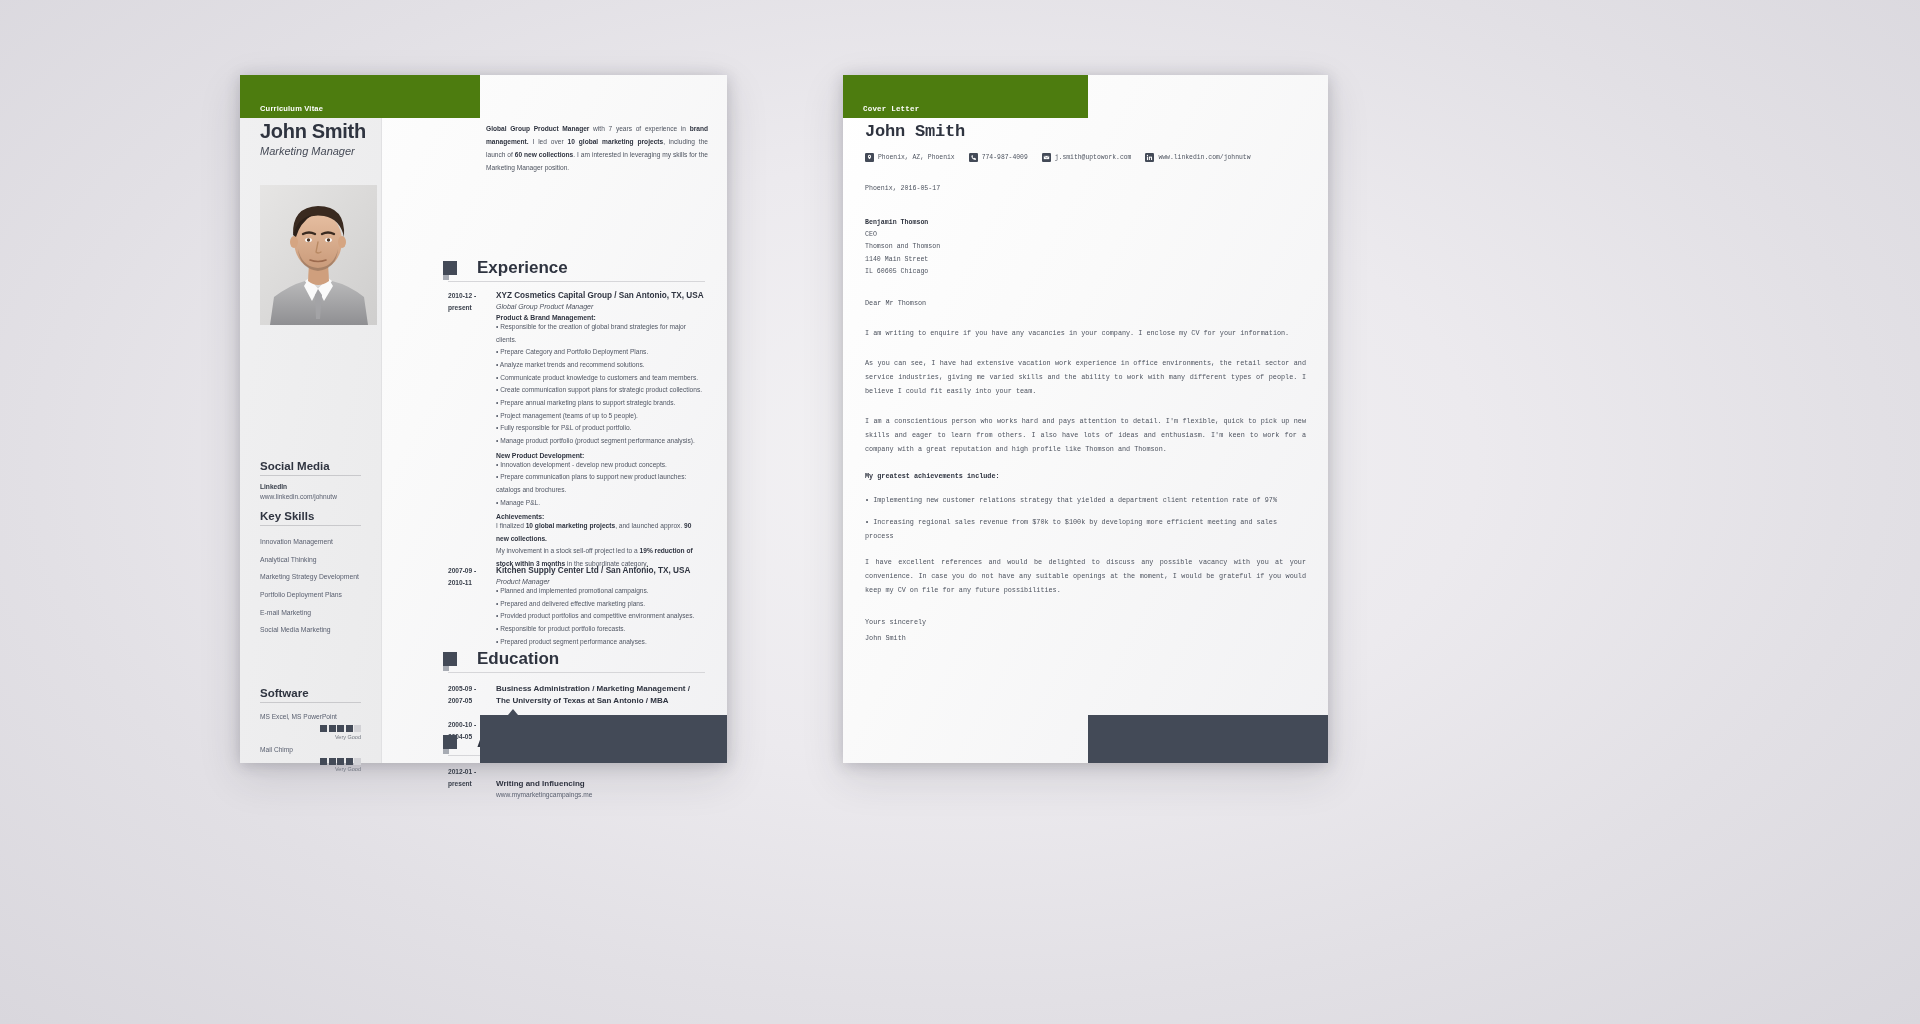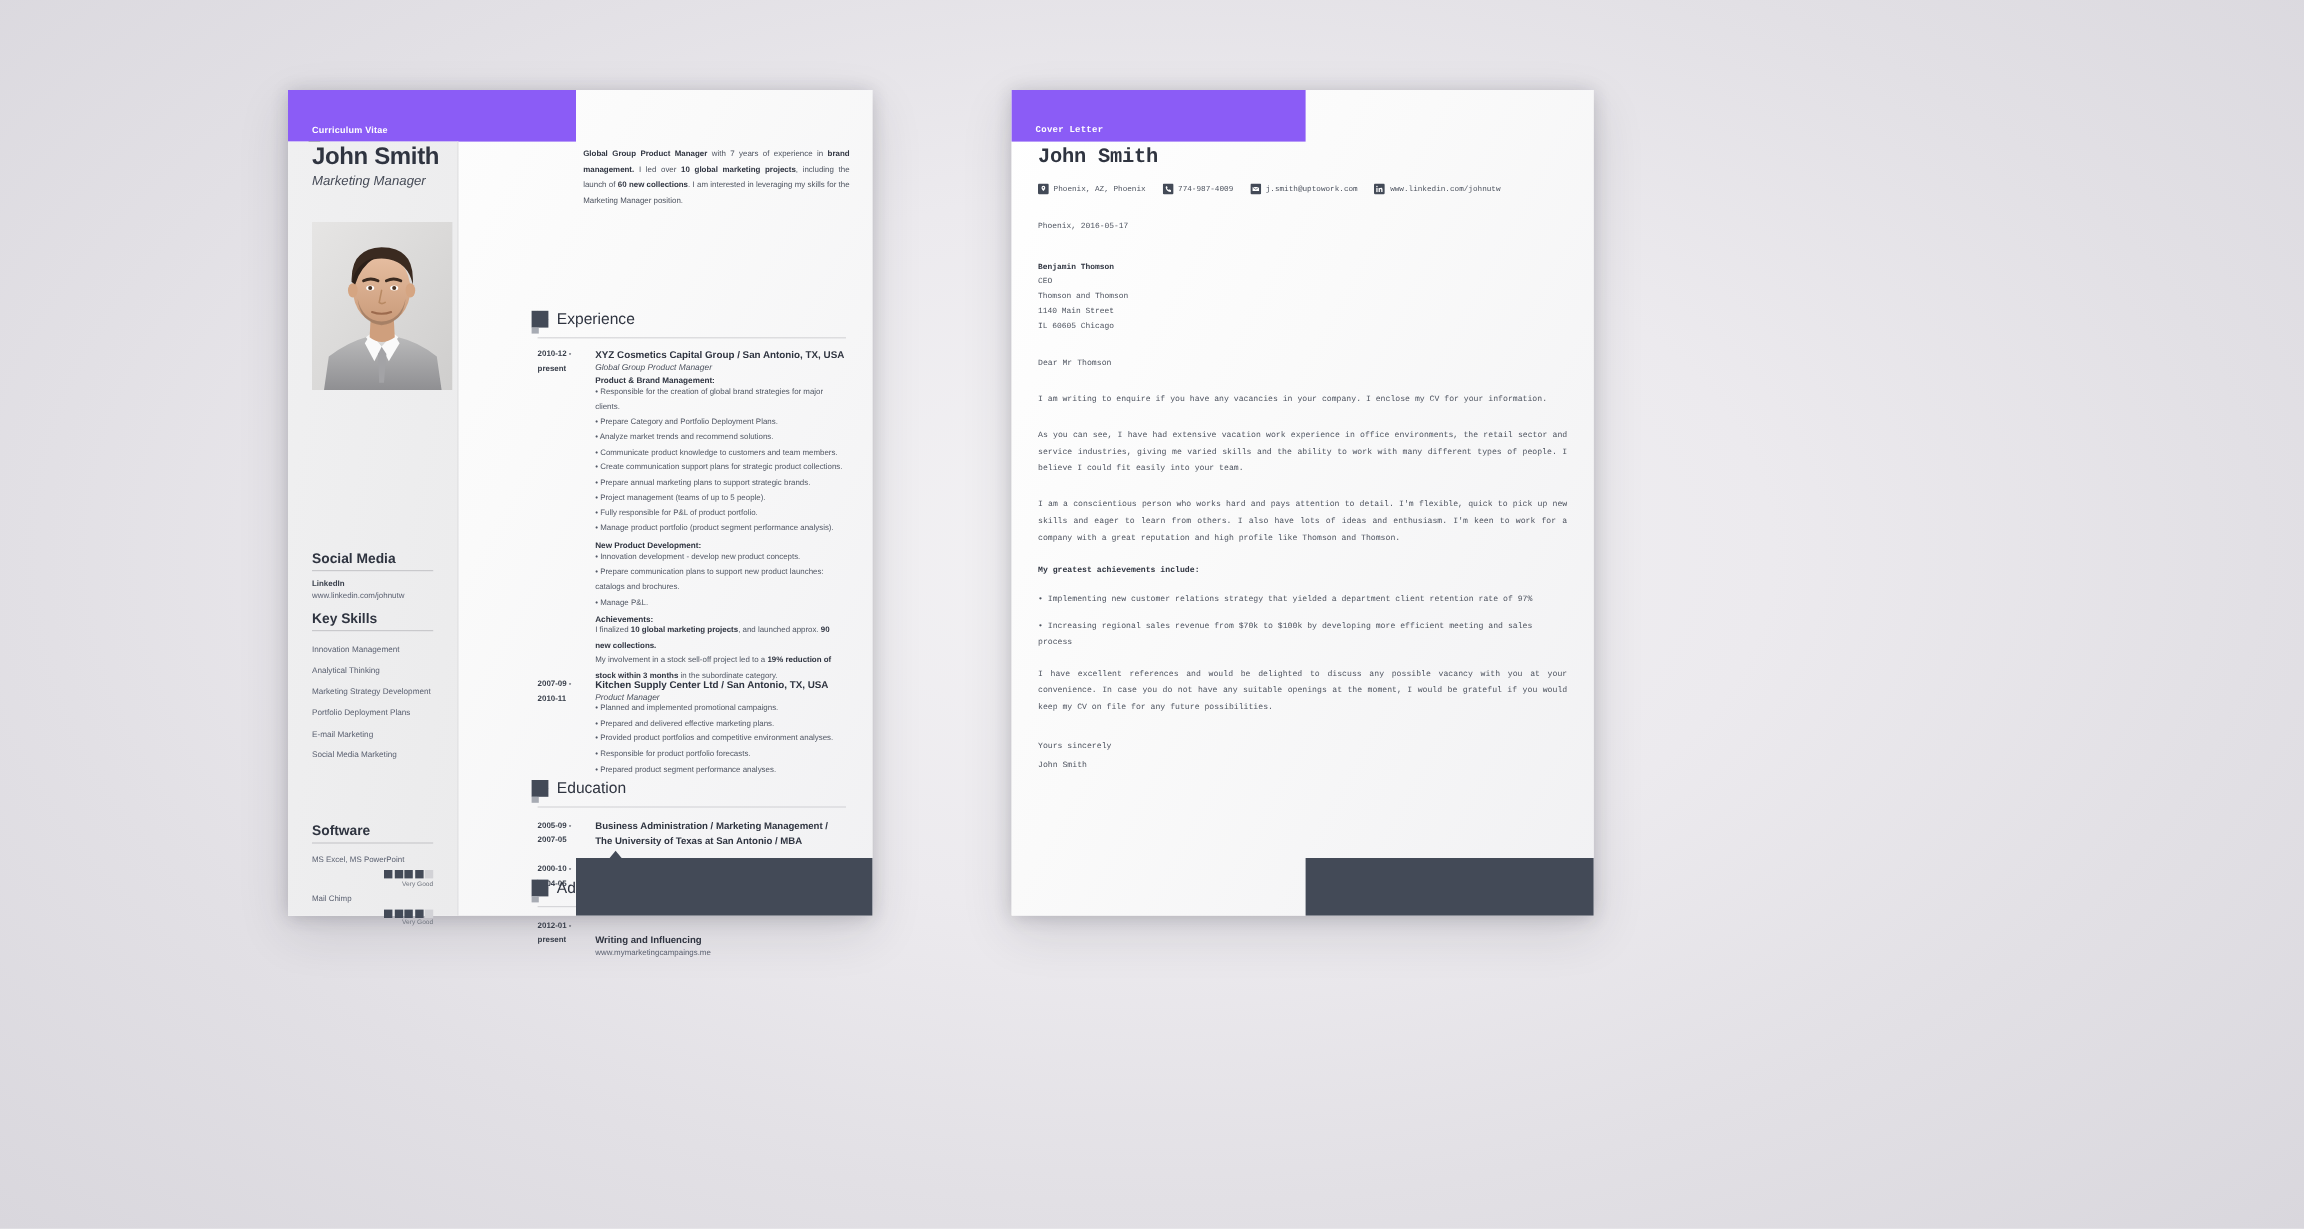--- a/index.html
+++ b/index.html
@@ -26,21 +26,21 @@
   .sheet::before{
     content:""; position:absolute; inset:0;
     background: linear-gradient(118deg, #ffffff 0%, #fafafa 42%, #f1f1f3 100%);
     pointer-events:none;
   }
   .sheet > * { position: relative; z-index: 1; }
 
   
   .topbar {
     position: absolute; top: 0; left: 0;
-    height: 43px; background: #8b5cf6;
+    height: 43px; background: #4d7c0f;
   }
   #cv-sheet .topbar { width: 240px; }
   #cl-sheet .topbar { width: 245px; }
   .topbar-label {
     position: absolute; bottom: 5px; left: 20px;
     color: #ffffff; font-size: 7.5px; font-weight: bold; letter-spacing: .2px;
   }
   
   .notch {
     position: absolute; top: 43px; left: 17px;
@@ -137,21 +137,21 @@
     position: relative;
   }
   .sec-arrow::before{
     content:""; position:absolute; left:-14px; top:-7px;
     width: 14px; height: 14px; background:#434a57;
   }
   .sec-arrow::after{
     content:""; position:absolute; left:-14px; top:7px;
     width: 6px; height: 5px; background:#a7abb3;
   }
-  .sec-title { font-size: 13px; font-weight: normal; color: #2f3440; }
+  .sec-title { font-size: 17px; font-weight: bold; color: #2f3440; margin-left: 13px; }
   .sec-rule {
     position: absolute; height: 1px; background: #d6d6d9;
   }
 
   .entry { position: absolute; display: flex; }
   .entry-date {
     width: 48px; flex: none;
     font-size: 6.6px; font-weight: bold; color: #3a404c; line-height: 1.85;
   }
   .entry-body { flex: 1; }

